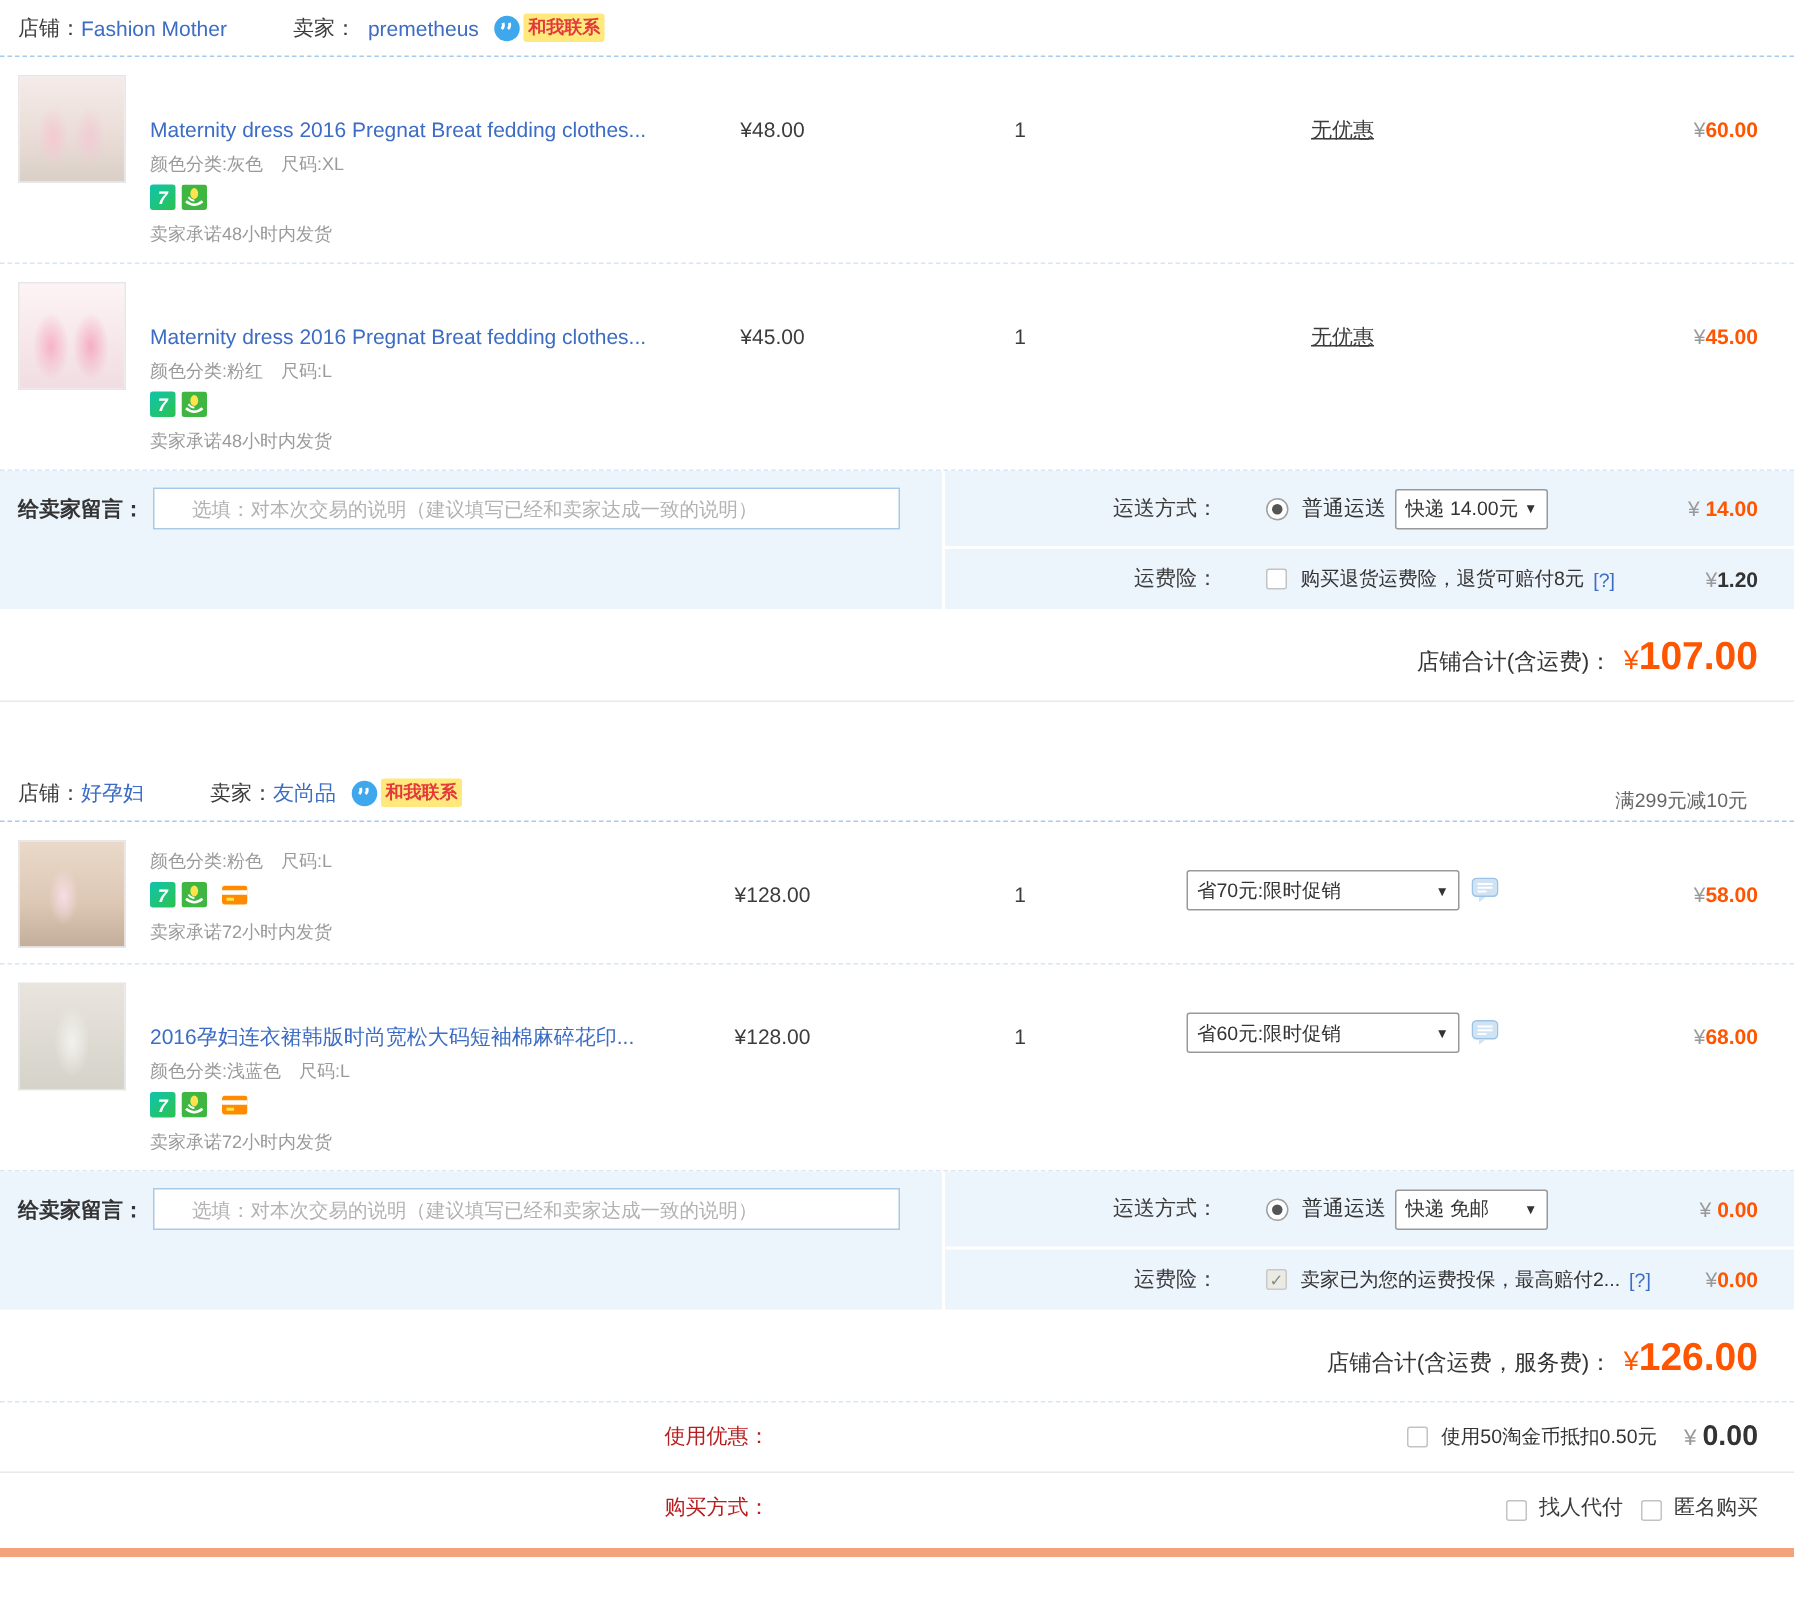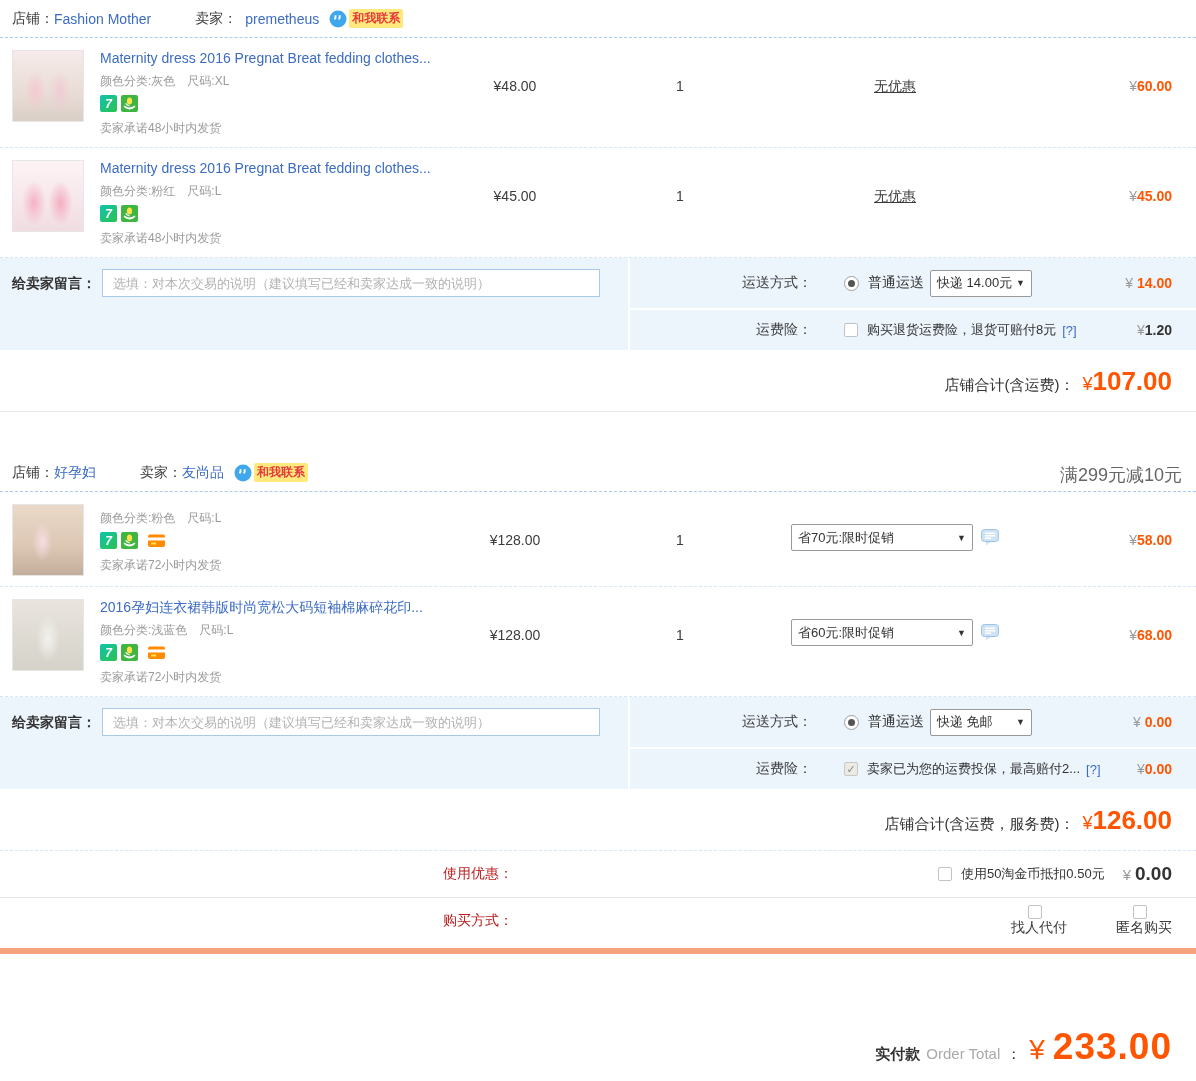--- a/index.html
+++ b/index.html
@@ -6,33 +6,33 @@
   body { margin:0; background:#fff; font-family:"Liberation Sans",sans-serif; color:#3c3c3c; }
   .page { width:1196px; }
 
   
   .shop-header { display:flex; align-items:center; height:38px; padding-left:12px; font-size:14px; border-bottom:1px dashed #a6cbee; }
   .shop2 { margin-top:42px; }
   .link { color:#3c6cc4; cursor:pointer; text-decoration:none; }
   .seller-label { margin-left:44px; }
   .ww { width:18px; height:18px; margin-left:10px; margin-right:2px; flex:none; }
   .contact-badge { background:#ffe87c; color:#e4393c; font-weight:bold; font-size:12px; padding:1px 3px; border-radius:2px; cursor:pointer; }
-  .promo { margin-left:auto; padding-right:14px; color:#666; font-size:18px; align-self:flex-end; padding-bottom:4px; }
+  .promo { margin-left:auto; padding-right:31px; color:#666; font-size:13px; align-self:flex-end; padding-bottom:4px; }
 
   
   .item { display:flex; }
   .item + .item { border-top:1px dashed #d5e6f7; }
   .item-info { flex:1; display:flex; gap:16px; padding:12px 0 10px 12px; }
   .thumb { width:72px; height:72px; border:1px solid #e6e6e6; flex:none; cursor:pointer; }
   .t1 { background: radial-gradient(ellipse 14px 28px at 32% 58%, #f4c9d0 0%, rgba(244,201,208,0) 75%), radial-gradient(ellipse 14px 28px at 67% 58%, #f0ccd4 0%, rgba(240,204,212,0) 75%), linear-gradient(180deg,#f6ebea 0%,#e9dcd6 60%,#d9cfc6 100%); }
   .t2 { background: radial-gradient(ellipse 16px 30px at 30% 60%, #f6b3c6 0%, rgba(246,179,198,0) 75%), radial-gradient(ellipse 16px 30px at 68% 60%, #f4aec2 0%, rgba(244,174,194,0) 75%), linear-gradient(180deg,#fdf3f5,#f1dde1); }
   .t3 { background: radial-gradient(ellipse 13px 26px at 42% 52%, #f7dde4 0%, rgba(247,221,228,0) 75%), linear-gradient(180deg,#ead9c9 0%,#dcc7b4 60%,#c3ae9c 100%); }
   .t4 { background: radial-gradient(ellipse 15px 30px at 50% 55%, #f2f2ee 0%, rgba(242,242,238,0) 78%), linear-gradient(180deg,#e9e5de,#d5d2ca); }
   .item-text { font-size:12px; }
-  .item-title { color:#3c6cc4; font-size:14px; line-height:17px; cursor:pointer; }
+  .item-title { color:#3c6cc4; font-size:14px; line-height:17px; cursor:pointer;margin-top:28px; }
   .item-specs { color:#9a9a9a; margin-top:6px; }
   .item-badges { display:flex; gap:4px; margin-top:5px; height:17px; align-items:center; }
   .ic7 { width:17px; height:17px; border-radius:2px; background:linear-gradient(135deg,#0fc4ae,#2cc24f); color:#fff; font-size:12px; font-weight:bold; font-style:italic; display:flex; align-items:center; justify-content:center; }
   .icsvg { width:17px; height:17px; display:block; }
   .item-promise { color:#9a9a9a; margin-top:8px; }
   .col { padding-top:40px; font-size:14px; }
   .col-price { width:150px; text-align:center; }
   .col-qty { width:180px; text-align:center; }
   .col-disc { width:250px; text-align:center; padding-top:32px;text-decoration:underline; }
   .col-sub { width:176px; text-align:right; padding-right:24px; }
@@ -46,21 +46,21 @@
   .sel-ship { width:102px; overflow:hidden; white-space:nowrap; }
   .sel-ship .select-arrow { margin-left:auto; }
   .sel-disc { width:182px; }
   .sel-disc .select-arrow { margin-left:auto; }
   .bubble { width:18px; height:17px; margin-left:8px; vertical-align:middle; cursor:pointer; }
 
   
   .band { display:flex; border-top:1px dashed #d5e6f7; background:#fff; }
   .band-left { width:628px; background:#ecf4fc; padding:11px 0 15px 12px; display:flex; align-items:flex-start; }
   .band-left-label { font-size:14px; font-weight:bold; color:#333; line-height:28px; }
-  .msg-input { width:498px; height:28px; border:1px solid #a9c9e8; background:#fff; margin-left:6px; padding:0 10px; font-size:13px; color:#333; font-family:"Liberation Sans",sans-serif; }
+  .msg-input { width:498px; height:28px; border:1px solid #a9c9e8; background:#fff; margin-left:6px; padding:0 25px; font-size:13px; color:#333; font-family:"Liberation Sans",sans-serif; }
   .msg-input::placeholder { color:#b2b2b2; }
   .band-right { flex:1; margin-left:2px; display:flex; flex-direction:column; gap:2px; }
   .band-row { background:#ecf4fc; display:flex; align-items:center; min-height:50px; font-size:14px; }
   .band-row.short { min-height:40px; }
   .band-label { width:182px; text-align:right; color:#3c3c3c; }
   .radio { width:15px; height:15px; border:1px solid #9f9f9f; border-radius:50%; background:#fff; display:inline-flex; align-items:center; justify-content:center; margin-left:32px; cursor:pointer; flex:none; }
   .radio-dot { width:7px; height:7px; border-radius:50%; background:#555; }
   .checkbox { width:14px; height:14px; border:1px solid #c3c3c3; border-radius:2px; background:#fff; display:inline-flex; align-items:center; justify-content:center; cursor:pointer; flex:none; font-size:11px; color:#8a8a8a; }
   .checkbox.ml { margin-left:32px; }
   .checkbox.checked { background:#ebebe4; border-color:#c8c8c8; }
@@ -77,21 +77,21 @@
 
   
   .full-row { display:flex; align-items:center; height:47px; font-size:14px; }
   .row-dashed { border-top:1px dashed #d5e6f7; }
   .row-solid { border-top:1px solid #e8e8e8; }
   .full-row-label { margin-left:443px; color:#b91c1c; }
   .full-row-right { margin-left:auto; display:flex; align-items:center; padding-right:24px; }
   .coupon-text { margin-left:9px; font-size:13px; color:#333; }
   .coupon-price-cur { margin-left:18px; color:#999; font-size:15px; }
   .coupon-price-val { color:#333; font-weight:bold; font-size:19px; margin-left:4px; }
-  .purchase-opt { display:flex; align-items:center; margin-left:41px;flex-direction:column; }
+  .purchase-opt { display:flex; align-items:flex-end; margin-left:12px; }
   .purchase-opt-label { margin-left:8px; font-size:14px; color:#3c3c3c; }
 
   .orange-divider { height:6px; background:#f4a27c; margin-top:4px; }
 
   
   .total-block { margin-top:74px; padding-right:24px; padding-bottom:10px; }
   .total-line1 { display:flex; justify-content:flex-end; align-items:baseline; }
   .total-cn { font-size:15px; font-weight:bold; color:#333; }
   .total-en { font-size:15px; color:#aaa; margin-left:6px; }
   .total-colon { font-size:15px; color:#333; margin:0 8px 0 6px; }

